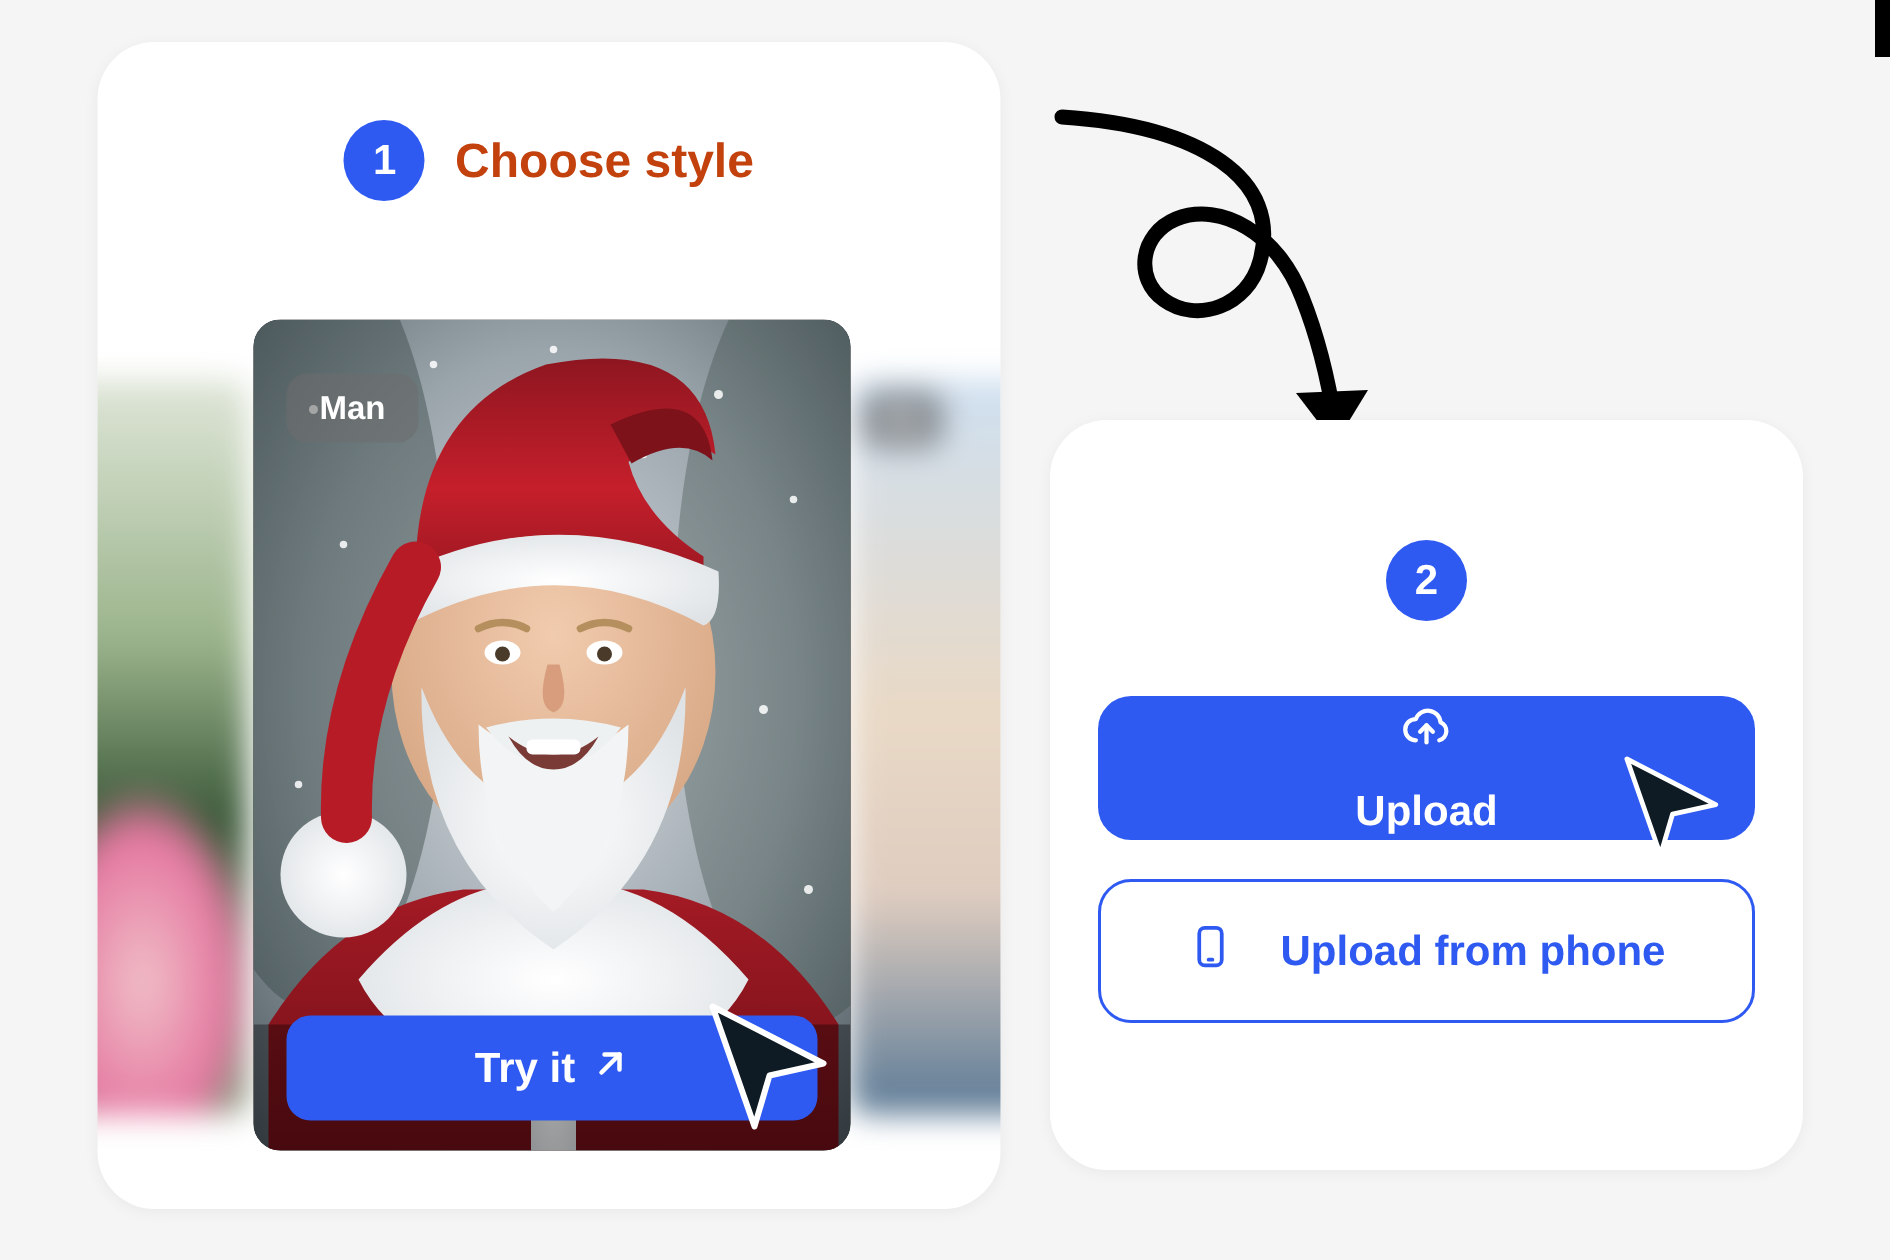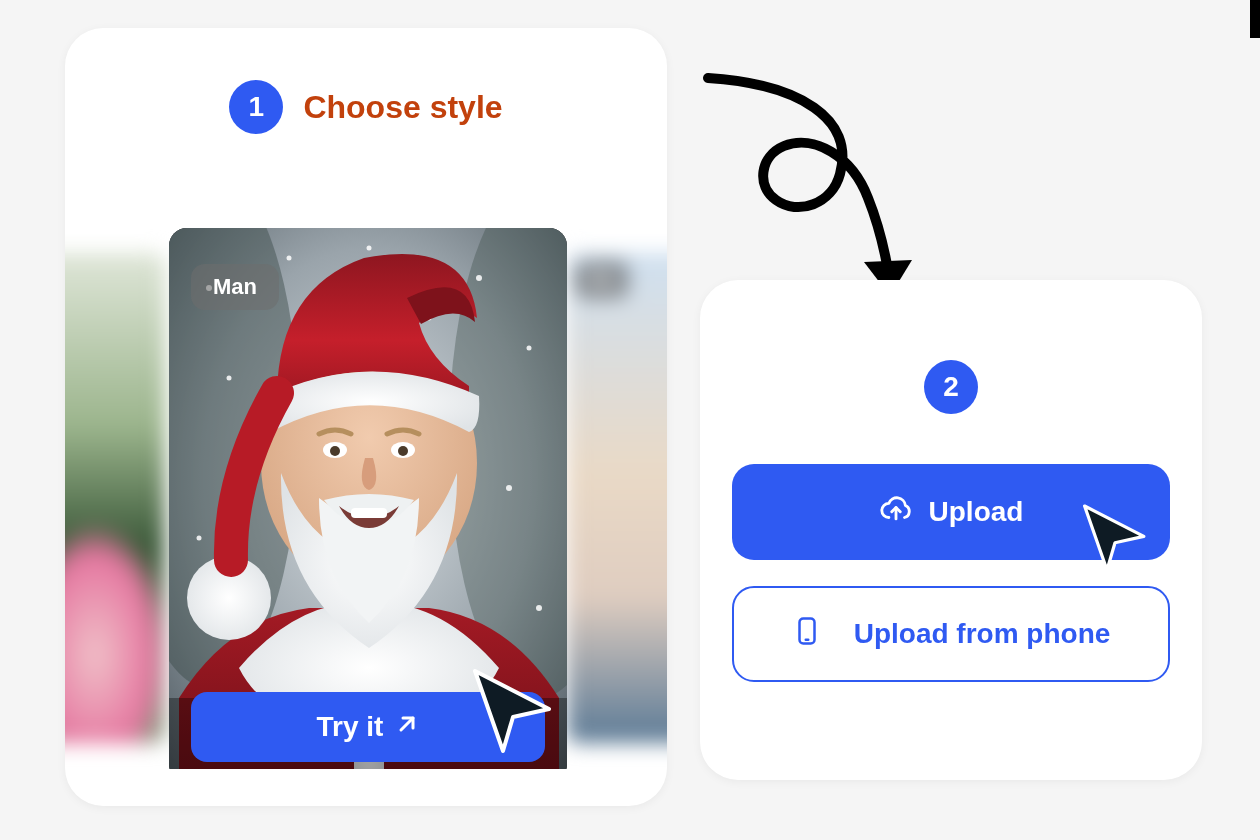--- a/index.html
+++ b/index.html
@@ -82,21 +82,21 @@
       color: #fff;
       font-size: 18px;
       font-weight: 600;
       padding: 8px 14px;
       border-radius: 10px;
     }
 
     .style-card {
       position: absolute;
       left: 104px;
-      top: 15px;
+      top: 0;
       width: 398px;
       height: 554px;
       border-radius: 18px;
       overflow: hidden;
       background: #111;
     }
     .style-card svg.photo { display: block; width: 100%; height: 100%; }
 
     .style-badge {
       position: absolute;
@@ -168,20 +168,21 @@
       justify-content: center;
       gap: 16px;
       font-size: 28px;
       font-weight: 700;
       cursor: pointer;
       margin-bottom: 26px;
     }
     .upload-primary {
       background: #2f5af2;
       color: #fff;
+      flex-direction: column;
     }
     .upload-secondary {
       background: #fff;
       color: #2f5af2;
       border: 2px solid #2f5af2;
       gap: 32px;
     }
 
     .black-corner {
       position: absolute;

